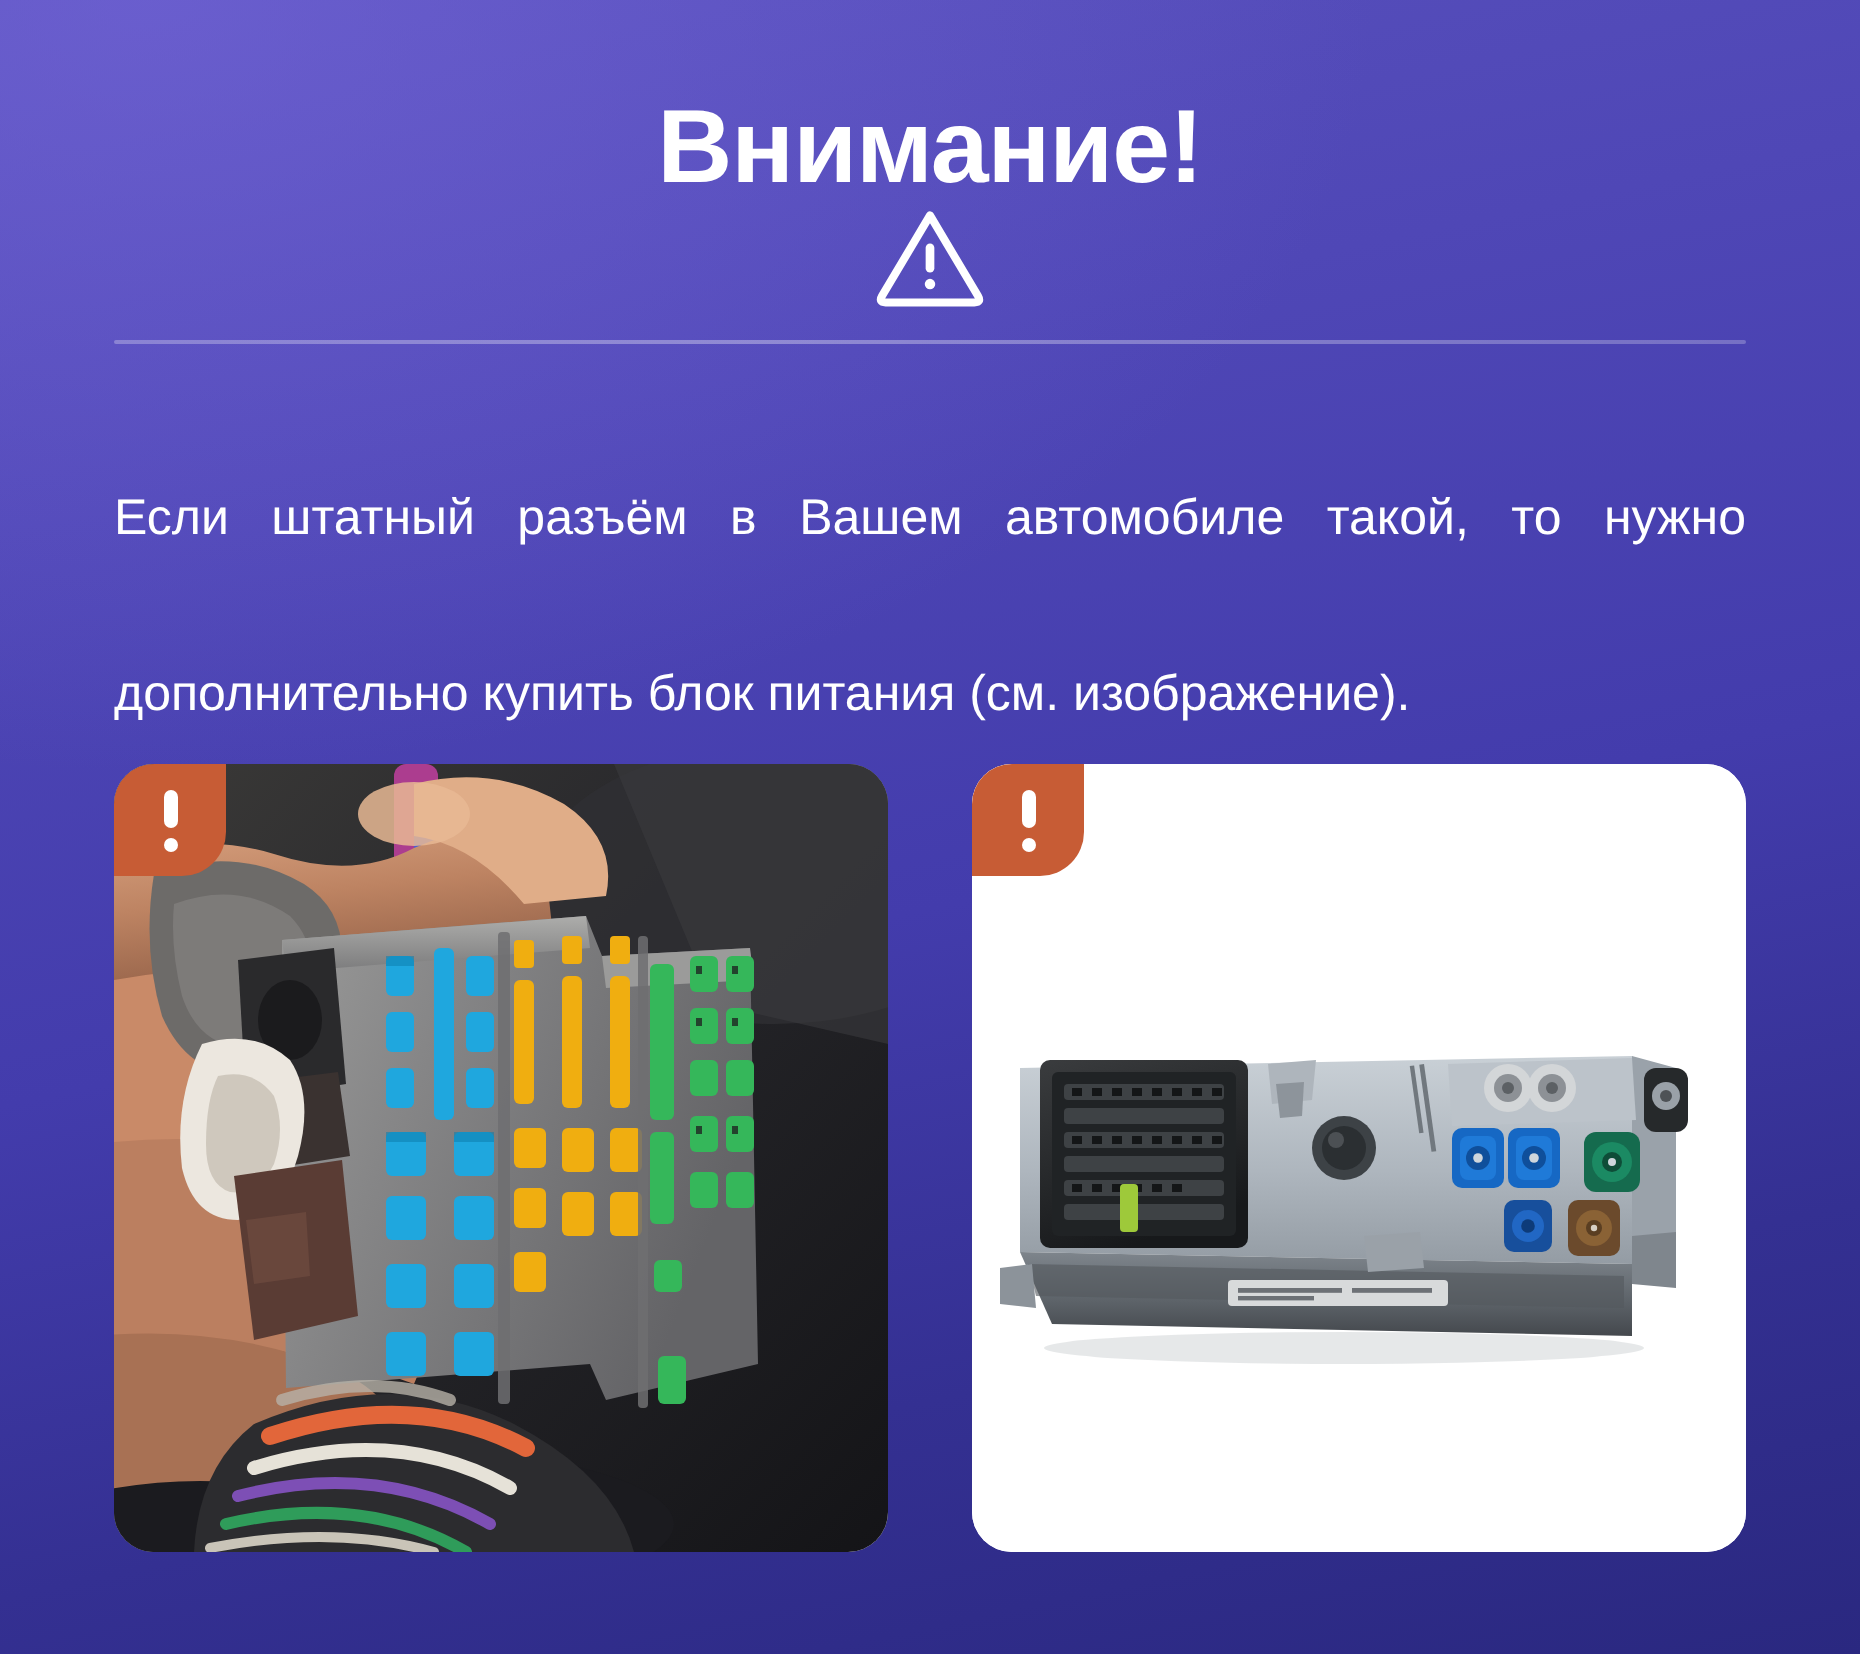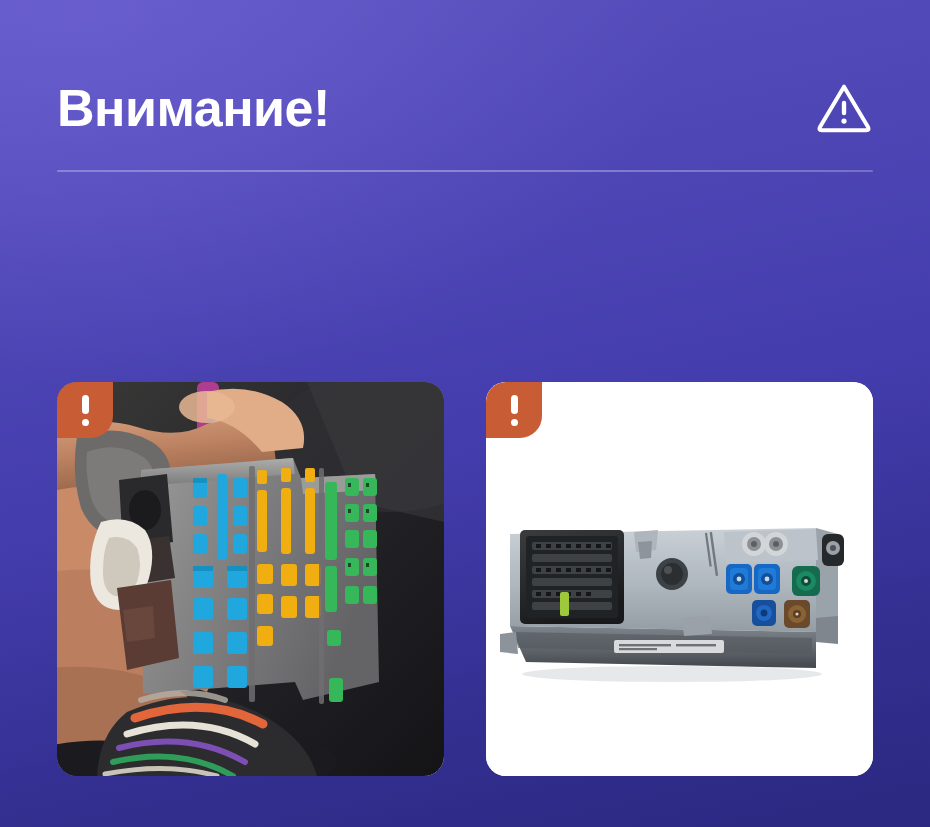--- a/index.html
+++ b/index.html
@@ -16,25 +16,26 @@
     width:930px; height:827px;
     background:
       radial-gradient(120% 85% at 8% 0%, rgba(120,105,220,0.55) 0%, rgba(120,105,220,0.0) 55%),
       linear-gradient(168deg, #5951bd 0%, #4f47b6 26%, #433cac 54%, #343092 78%, #2a2880 100%);
     overflow:hidden;
   }
 
   
   .header {
     position:absolute;
-    left:57px; top:62px;
+    left:57px; top:48px;
     width:816px; height:92px;
     display:flex;
     align-items:center;
     justify-content:space-between;
+    flex-direction:column;
   }
 
   .page-title {
     font-size:52px;
     font-weight:bold;
     color:#ffffff;
     letter-spacing:-0.5px;
     line-height:1;
     white-space:nowrap;
   }
@@ -122,20 +123,24 @@
 
     <svg class="warn-badge" viewBox="0 0 64 64" aria-hidden="true">
       <path d="M32 8.5 L58.5 53 Q60.5 56.5 56.5 56.5 L7.5 56.5 Q3.5 56.5 5.5 53 Z" fill="none" stroke="#ffffff" stroke-width="4.4" stroke-linejoin="round"></path>
       <rect x="29.6" y="24" width="4.8" height="16" rx="2.4" fill="#ffffff"></rect>
       <circle cx="32" cy="46.4" r="2.9" fill="#ffffff"></circle>
     </svg>
   </div>
 
   <div class="divider"></div>
 
+  <div class="body-copy">
+    <span class="line-a">Если штатный разъём в Вашем автомобиле такой, то нужно</span>
+    <span class="line-b">дополнительно купить блок питания (см. изображение).</span>
+  </div>
 
   <div class="cards">
 
     <div class="card">
       <svg class="photo" viewBox="0 0 387 394" preserveAspectRatio="xMidYMid slice" aria-hidden="true">
         <defs>
           <linearGradient id="bgDark" x1="0" y1="0" x2="1" y2="1">
             <stop offset="0%" stop-color="#3b3a38"></stop>
             <stop offset="45%" stop-color="#26262a"></stop>
             <stop offset="100%" stop-color="#141417"></stop>

